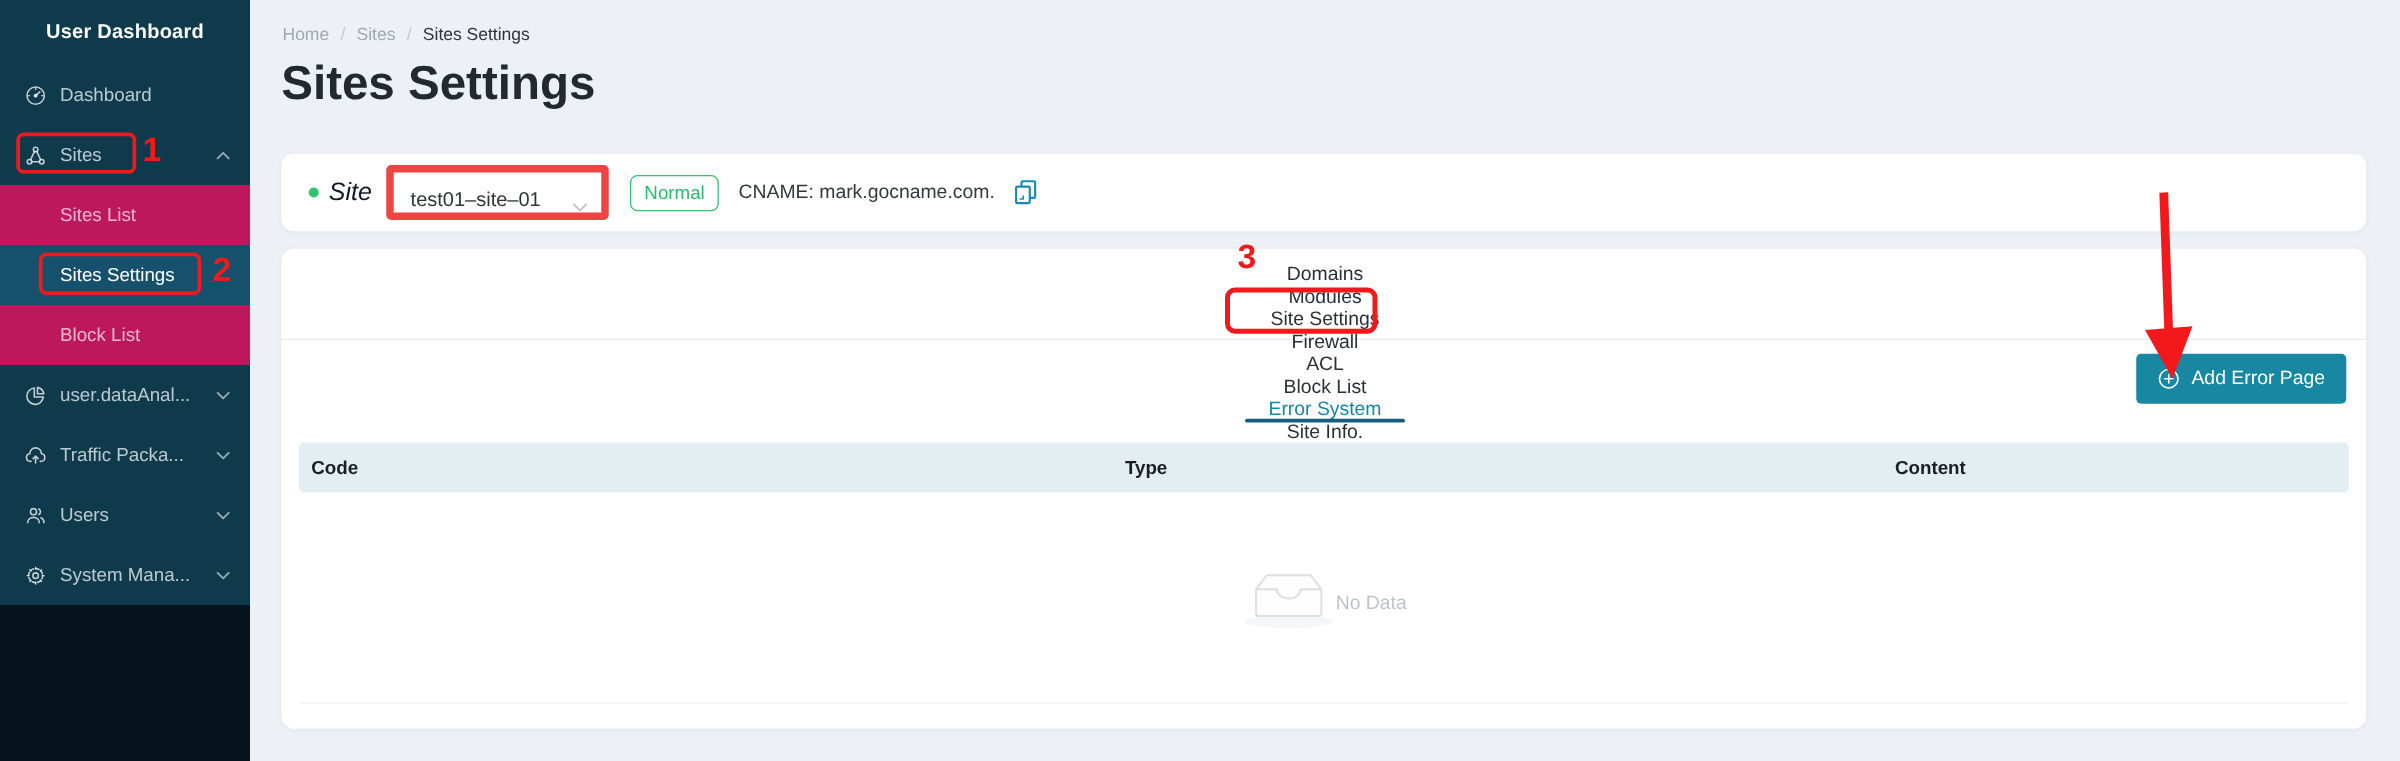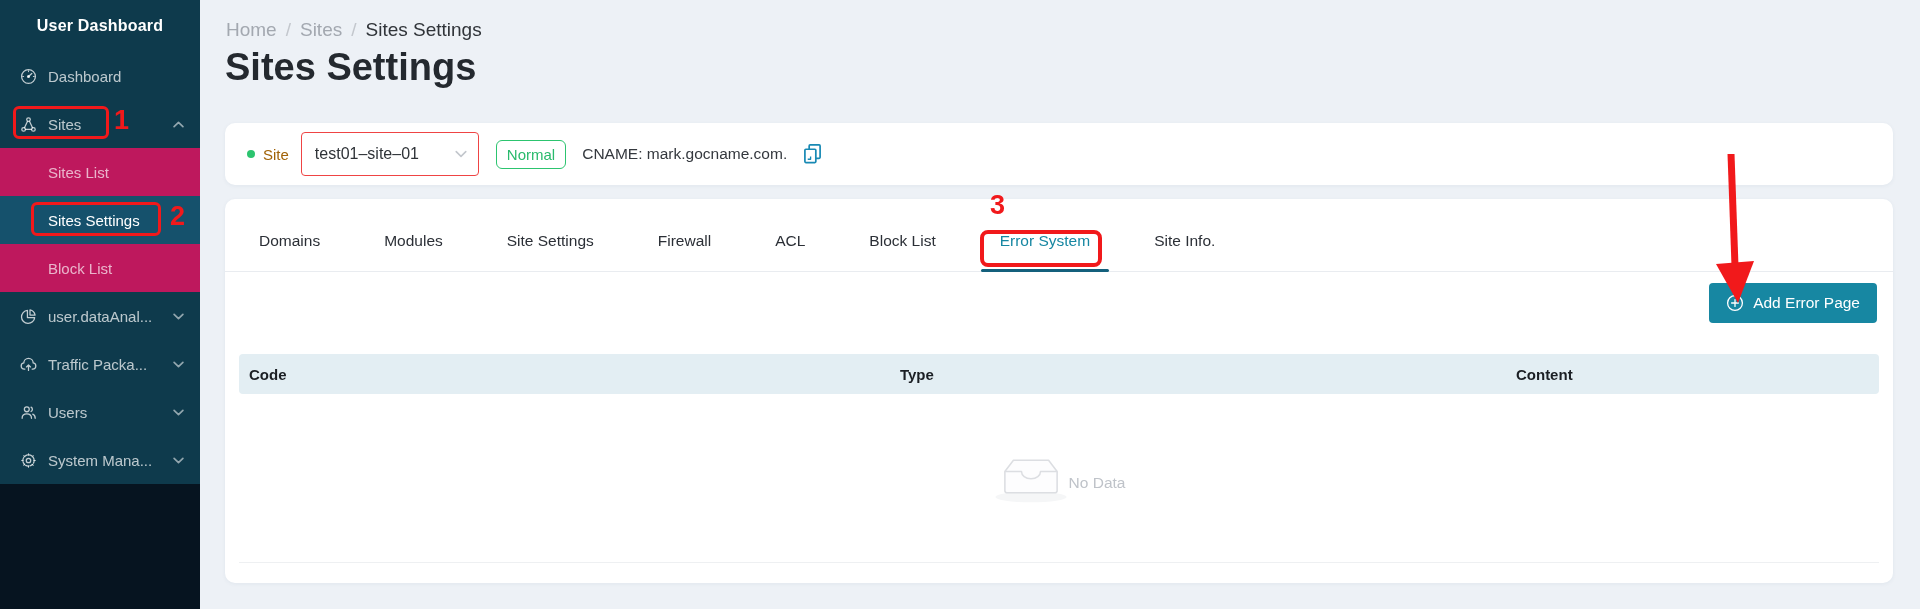--- a/index.html
+++ b/index.html
@@ -20,44 +20,44 @@
   .sb-item { height:48px; display:flex; align-items:center; gap:11px; padding:0 16px 0 20px;
              color:rgba(255,255,255,.72); font-size:15px; cursor:pointer; }
   .sb-item .mi { width:17px; height:17px; flex:0 0 auto; color:rgba(255,255,255,.75); }
   .sb-item .chev { margin-left:auto; width:11px; height:7px; color:rgba(255,255,255,.55); }
   .sb-subitem { height:48px; display:flex; align-items:center; padding-left:48px;
                 color:rgba(255,255,255,.68); font-size:15px; cursor:pointer; }
   .sb-subitem.active { background:#15516c; color:#ffffff; }
   
   .main { position:absolute; left:200px; top:0; width:1720px; height:609px; z-index:1; }
   .breadcrumb { position:absolute; left:26px; top:19px; display:flex; gap:9px;
-                font-size:19px; color:#a3a8b0; }
+                font-size:14px; color:#a3a8b0; }
   .breadcrumb .sep { color:#c3c7cd; }
   .breadcrumb .crumb { cursor:pointer; }
   .breadcrumb .current { color:#303439; }
   .page-title { position:absolute; left:25px; top:46px; font-size:38px; font-weight:bold; color:#24292f; }
   .card { background:#fff; border-radius:10px; box-shadow:0 1px 4px rgba(31,61,94,.06); }
   
   .site-card { position:absolute; left:25px; top:123px; width:1668px; height:62px;
                display:flex; align-items:center; padding:0 22px; }
   .dot { width:8px; height:8px; border-radius:50%; background:#2cc46f; margin-right:8px; }
-  .site-label { font-size:15px; color:#a16207; margin-right:12px; }
-  .site-select { width:178px; height:44px; border:1px solid #ef4444; border-radius:4px;
-                 display:flex; align-items:center; justify-content:space-between;
+  .site-label { font-size:20px; color:#0f172a; margin-right:12px;font-style:italic; }
+  .site-select { width:178px; height:44px; border:6px solid #ef4444; border-radius:4px;
+                 display:flex; align-items:flex-end; justify-content:space-between;
                  padding:0 11px 0 13px; cursor:pointer; background:#fff; }
   .site-select .val { font-size:16px; color:#2f3338; }
   .site-select .chev { width:12px; height:8px; color:#c3c7cd; }
   .status-badge { margin-left:17px; border:1px solid #2cc46f; color:#29ba6c; border-radius:6px;
                   font-size:15px; padding:6px 10px; line-height:1; background:#fff; }
   .cname { margin-left:16px; font-size:15.5px; color:#34383e; }
   .copy-btn { margin-left:12px; width:26px; height:26px; display:flex; align-items:center; justify-content:center; cursor:pointer; }
   
   .tabs-card { position:absolute; left:25px; top:199px; width:1668px; height:384px; }
   .tabs-nav { height:73px; border-bottom:1px solid #e9ecf0; display:flex; align-items:center;
-              padding:12px 0 0 2px; }
+              padding:12px 0 0 2px;flex-direction:column; }
   .tab { padding:0 32px; height:100%; display:flex; align-items:center; font-size:15.5px;
          color:#2b2f36; position:relative; cursor:pointer; white-space:nowrap; }
   .tab.active { color:#1787a2; }
   .tab.active::after { content:""; position:absolute; left:13px; right:13px; bottom:-1px;
                        height:3px; background:#14607c; border-radius:2px; }
   .toolbar-row { display:flex; justify-content:flex-end; padding:11px 16px 0 0; }
   .add-btn { height:40px; background:#1787a2; color:#fff; border:none; border-radius:4px;
              font-size:15.5px; font-family:inherit; display:inline-flex; align-items:center;
              gap:9px; padding:0 17px; cursor:pointer; }
   .table-wrap { margin:31px 14px 0; }

